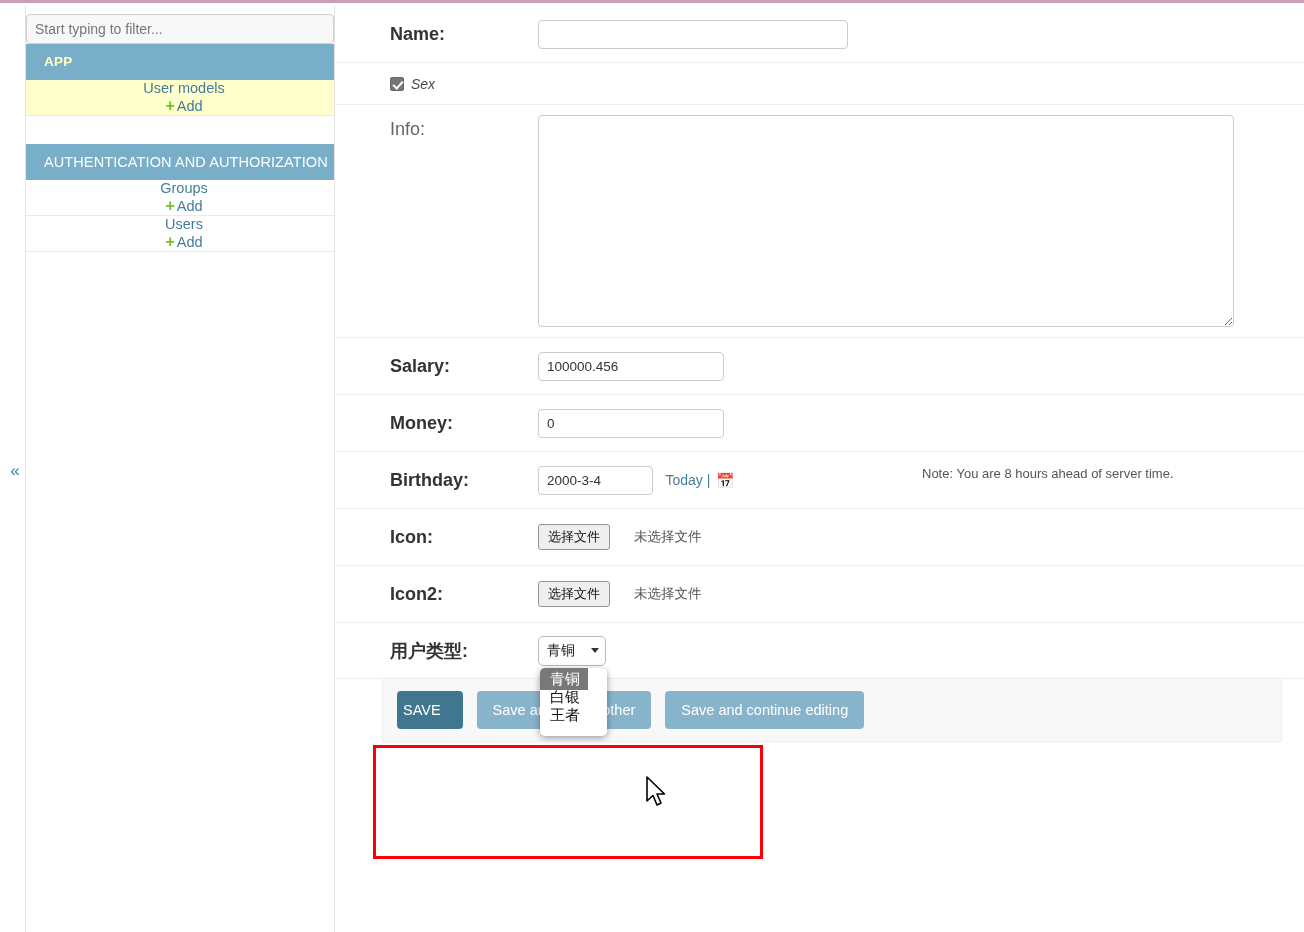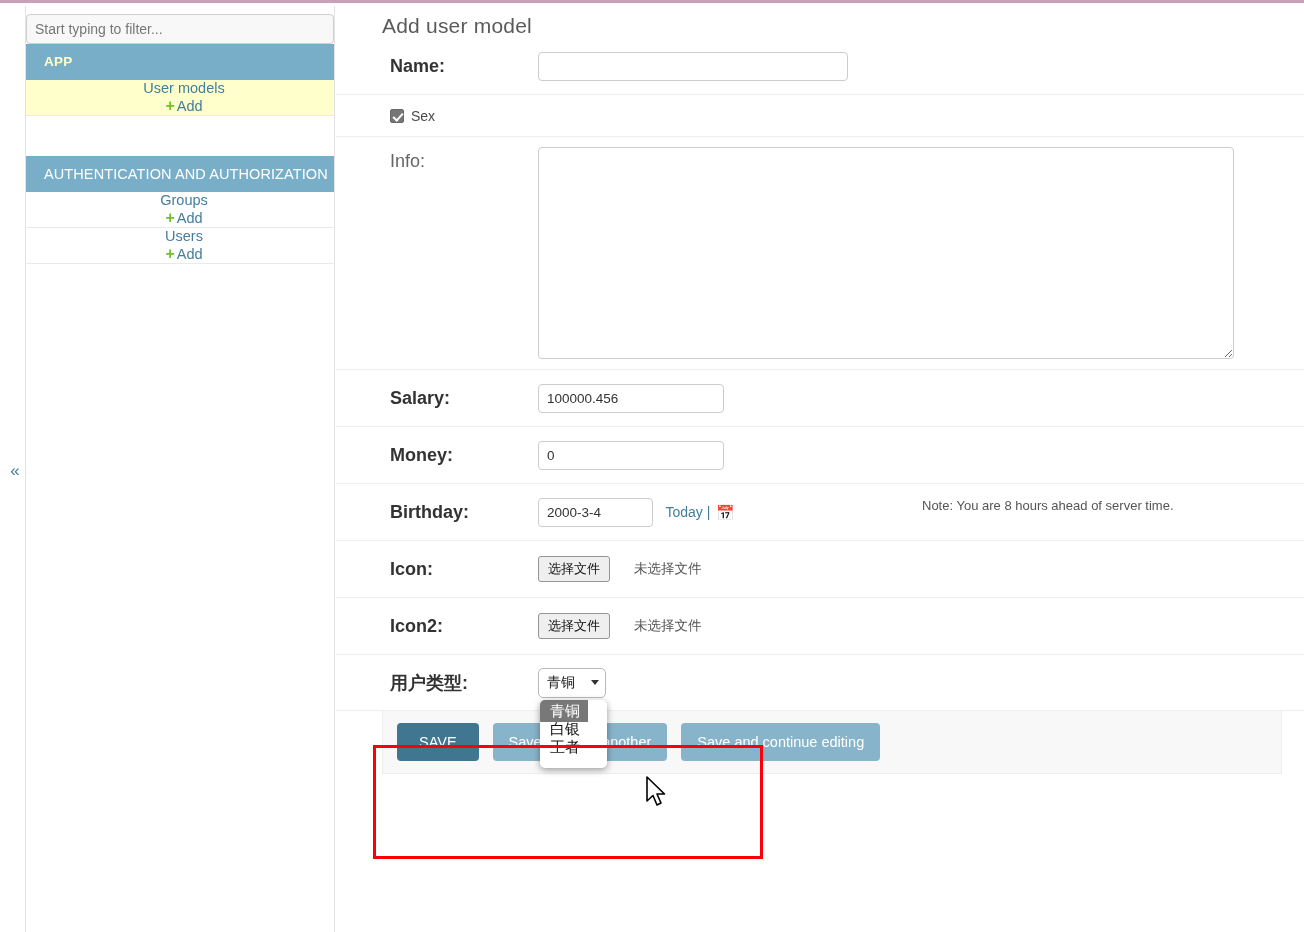--- a/index.html
+++ b/index.html
@@ -49,21 +49,20 @@
     letter-spacing: .2px;
     padding: 10px 0 10px 18px;
     height: 36px;
     line-height: 16px;
   }
   .app-header.plain {
     color: #ffffff;
     font-weight: normal;
     font-size: 14.5px;
     letter-spacing: .1px;
-    margin-top: 12px;
   }
   .model-row {
     display: flex;
     align-items: center;
     justify-content: space-between;
     height: 36px;
     padding: 0 10px 0 18px;
     border-bottom: 1px solid #eaeaea;
     background: #fff;
     flex-direction: column;
@@ -279,21 +278,21 @@
   .btn {
     font-family: "Liberation Sans", sans-serif;
     font-size: 14.5px;
     color: #fff;
     border: none;
     border-radius: 4px;
     padding: 11px 16px;
     cursor: pointer;
     line-height: 16px;
   }
-  .btn.primary { background: #417690; padding-left: 22px; padding-right: 22px; }
+  .btn.primary { background: #417690; padding-left: 6px; padding-right: 22px; }
   .btn.secondary { background: #88b4cb; }
 </style>
 </head>
 <body>
 
 <div id="page">
 
   <div id="sidebar">
     <div class="filter-wrap">
       <input id="nav-filter" class="txt" type="text" placeholder="Start typing to filter..." style="">
@@ -314,31 +313,30 @@
     <div class="model-row">
       <a class="model-link">Users</a>
       <a class="add-link"><span class="plus">+</span><span>Add</span></a>
     </div>
   </div>
 
   <div id="collapse-toggle">«</div>
 
   <div id="main">
 
-    <h1 id="page-title">Add user model</h1>
 
     <div class="form-row">
       <div class="lbl">Name:</div>
       <div class="fld">
         <input class="txt w-name" type="text" value="" style="">
       </div>
     </div>
 
 
-    <div class="form-row" style="min-height:42px;">
+    <div class="form-row" style="min-height:42px;font-style:italic;">
       <div class="chk-row">
         <span class="chkbox"></span>
         <span class="chk-label">Sex</span>
       </div>
     </div>
 
     <div class="form-row" style="align-items:flex-start;">
       <div class="lbl thin" style="padding-top:4px;">Info:</div>
       <div class="fld">
         <textarea class="txt w-info" style=""></textarea>

